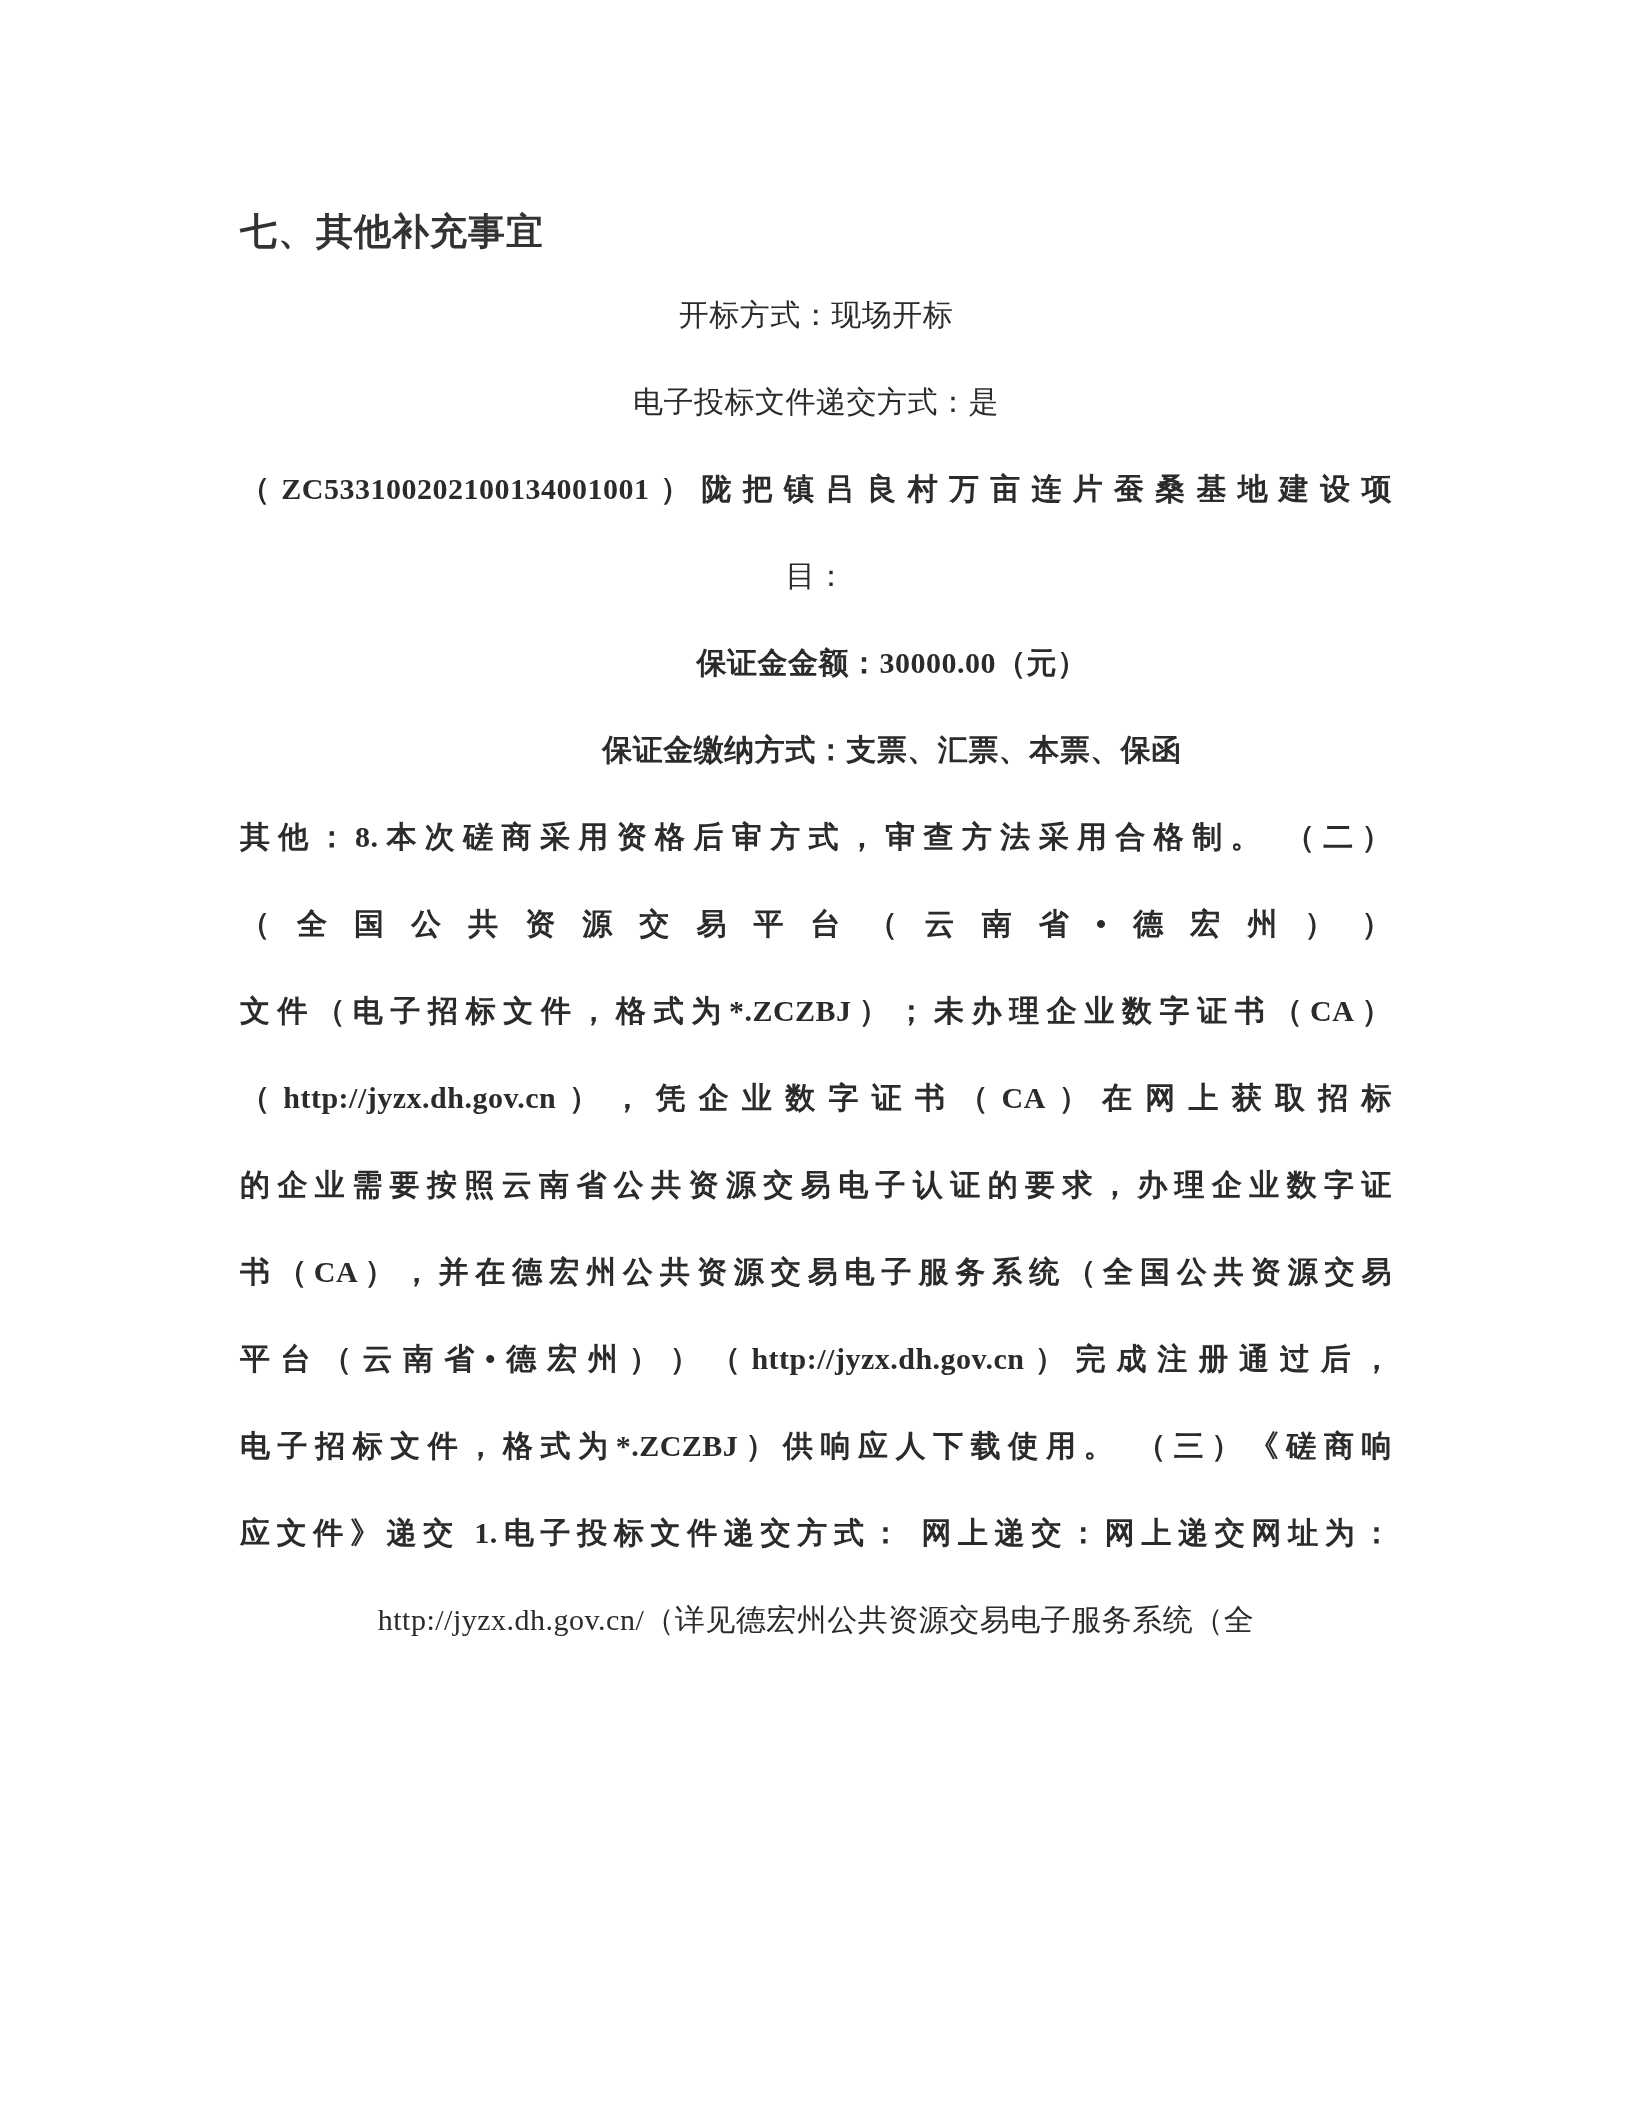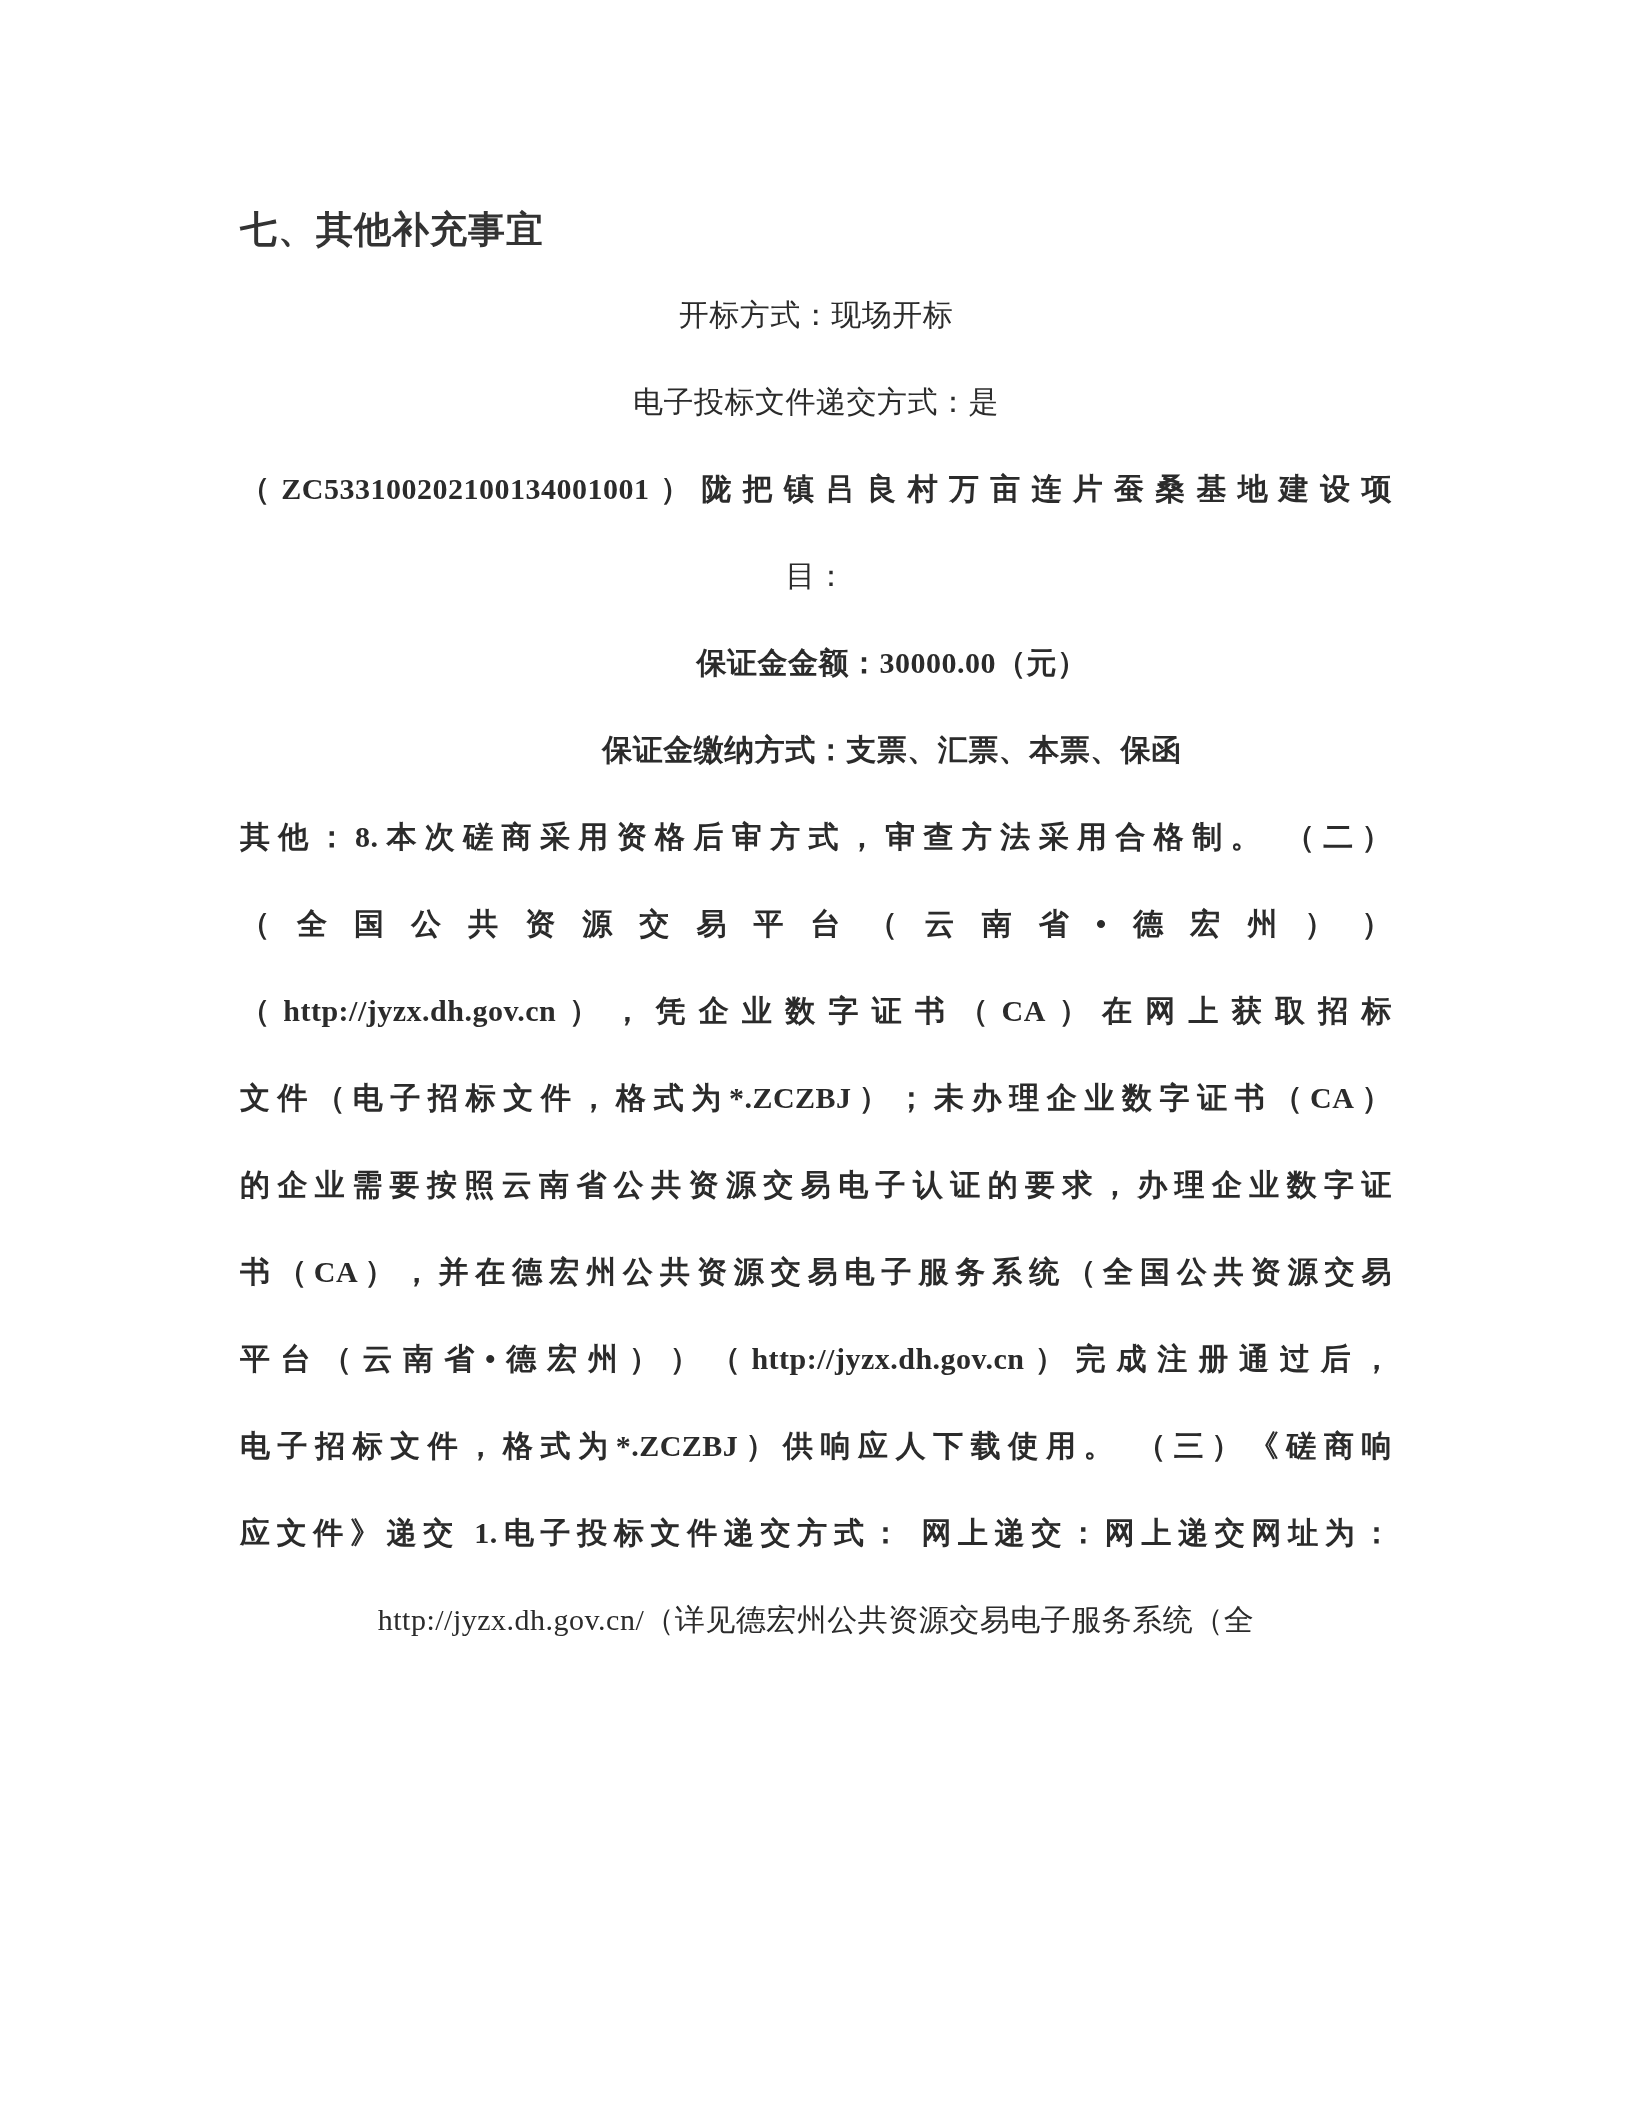--- a/index.html
+++ b/index.html
@@ -13,21 +13,21 @@
     height: 2112px;
     background: #ffffff;
     overflow: hidden;
     box-sizing: border-box;
     padding: 212px 240px 0 240px;
   }
   .content {
     width: 1152px;
   }
   .heading {
-    font-family: Liberation Mono, monospace;
+    font-family: Liberation Sans, sans-serif;
     font-weight: bold;
     font-size: 37px;
     line-height: 40px;
     color: #333333;
     margin: 0 0 47px 0;
     letter-spacing: 1px;
   }
   .line {
     font-family: "Liberation Serif", "DejaVu Serif", serif;
     font-size: 30px;
@@ -60,22 +60,22 @@
     <div class="heading">七、其他补充事宜</div>
 
     <div class="line">开标方式：现场开标</div>
     <div class="line">电子投标文件递交方式：是</div>
     <div class="line j">（ZC533100202100134001001）陇把镇吕良村万亩连片蚕桑基地建设项</div>
     <div class="line">目：</div>
     <div class="line indent">保证金金额：30000.00（元）</div>
     <div class="line indent">保证金缴纳方式：支票、汇票、本票、保函</div>
     <div class="line j">其他：8.本次磋商采用资格后审方式，审查方法采用合格制。 （二）</div>
     <div class="line j">（全国公共资源交易平台（云南省•德宏州））</div>
+    <div class="line j">文件（电子招标文件，格式为*.ZCZBJ）；未办理企业数字证书（CA）</div>
     <div class="line j">（http://jyzx.dh.gov.cn），凭企业数字证书（CA）在网上获取招标</div>
-    <div class="line j">文件（电子招标文件，格式为*.ZCZBJ）；未办理企业数字证书（CA）</div>
     <div class="line j">的企业需要按照云南省公共资源交易电子认证的要求，办理企业数字证</div>
     <div class="line j">书（CA），并在德宏州公共资源交易电子服务系统（全国公共资源交易</div>
     <div class="line j">平台（云南省•德宏州））（http://jyzx.dh.gov.cn）完成注册通过后，</div>
     <div class="line j">电子招标文件，格式为*.ZCZBJ）供响应人下载使用。 （三）《磋商响</div>
     <div class="line j">应文件》递交 1.电子投标文件递交方式： 网上递交：网上递交网址为：</div>
     <div class="line">http://jyzx.dh.gov.cn/（详见德宏州公共资源交易电子服务系统（全</div>
 
   </div>
 </div>
 

